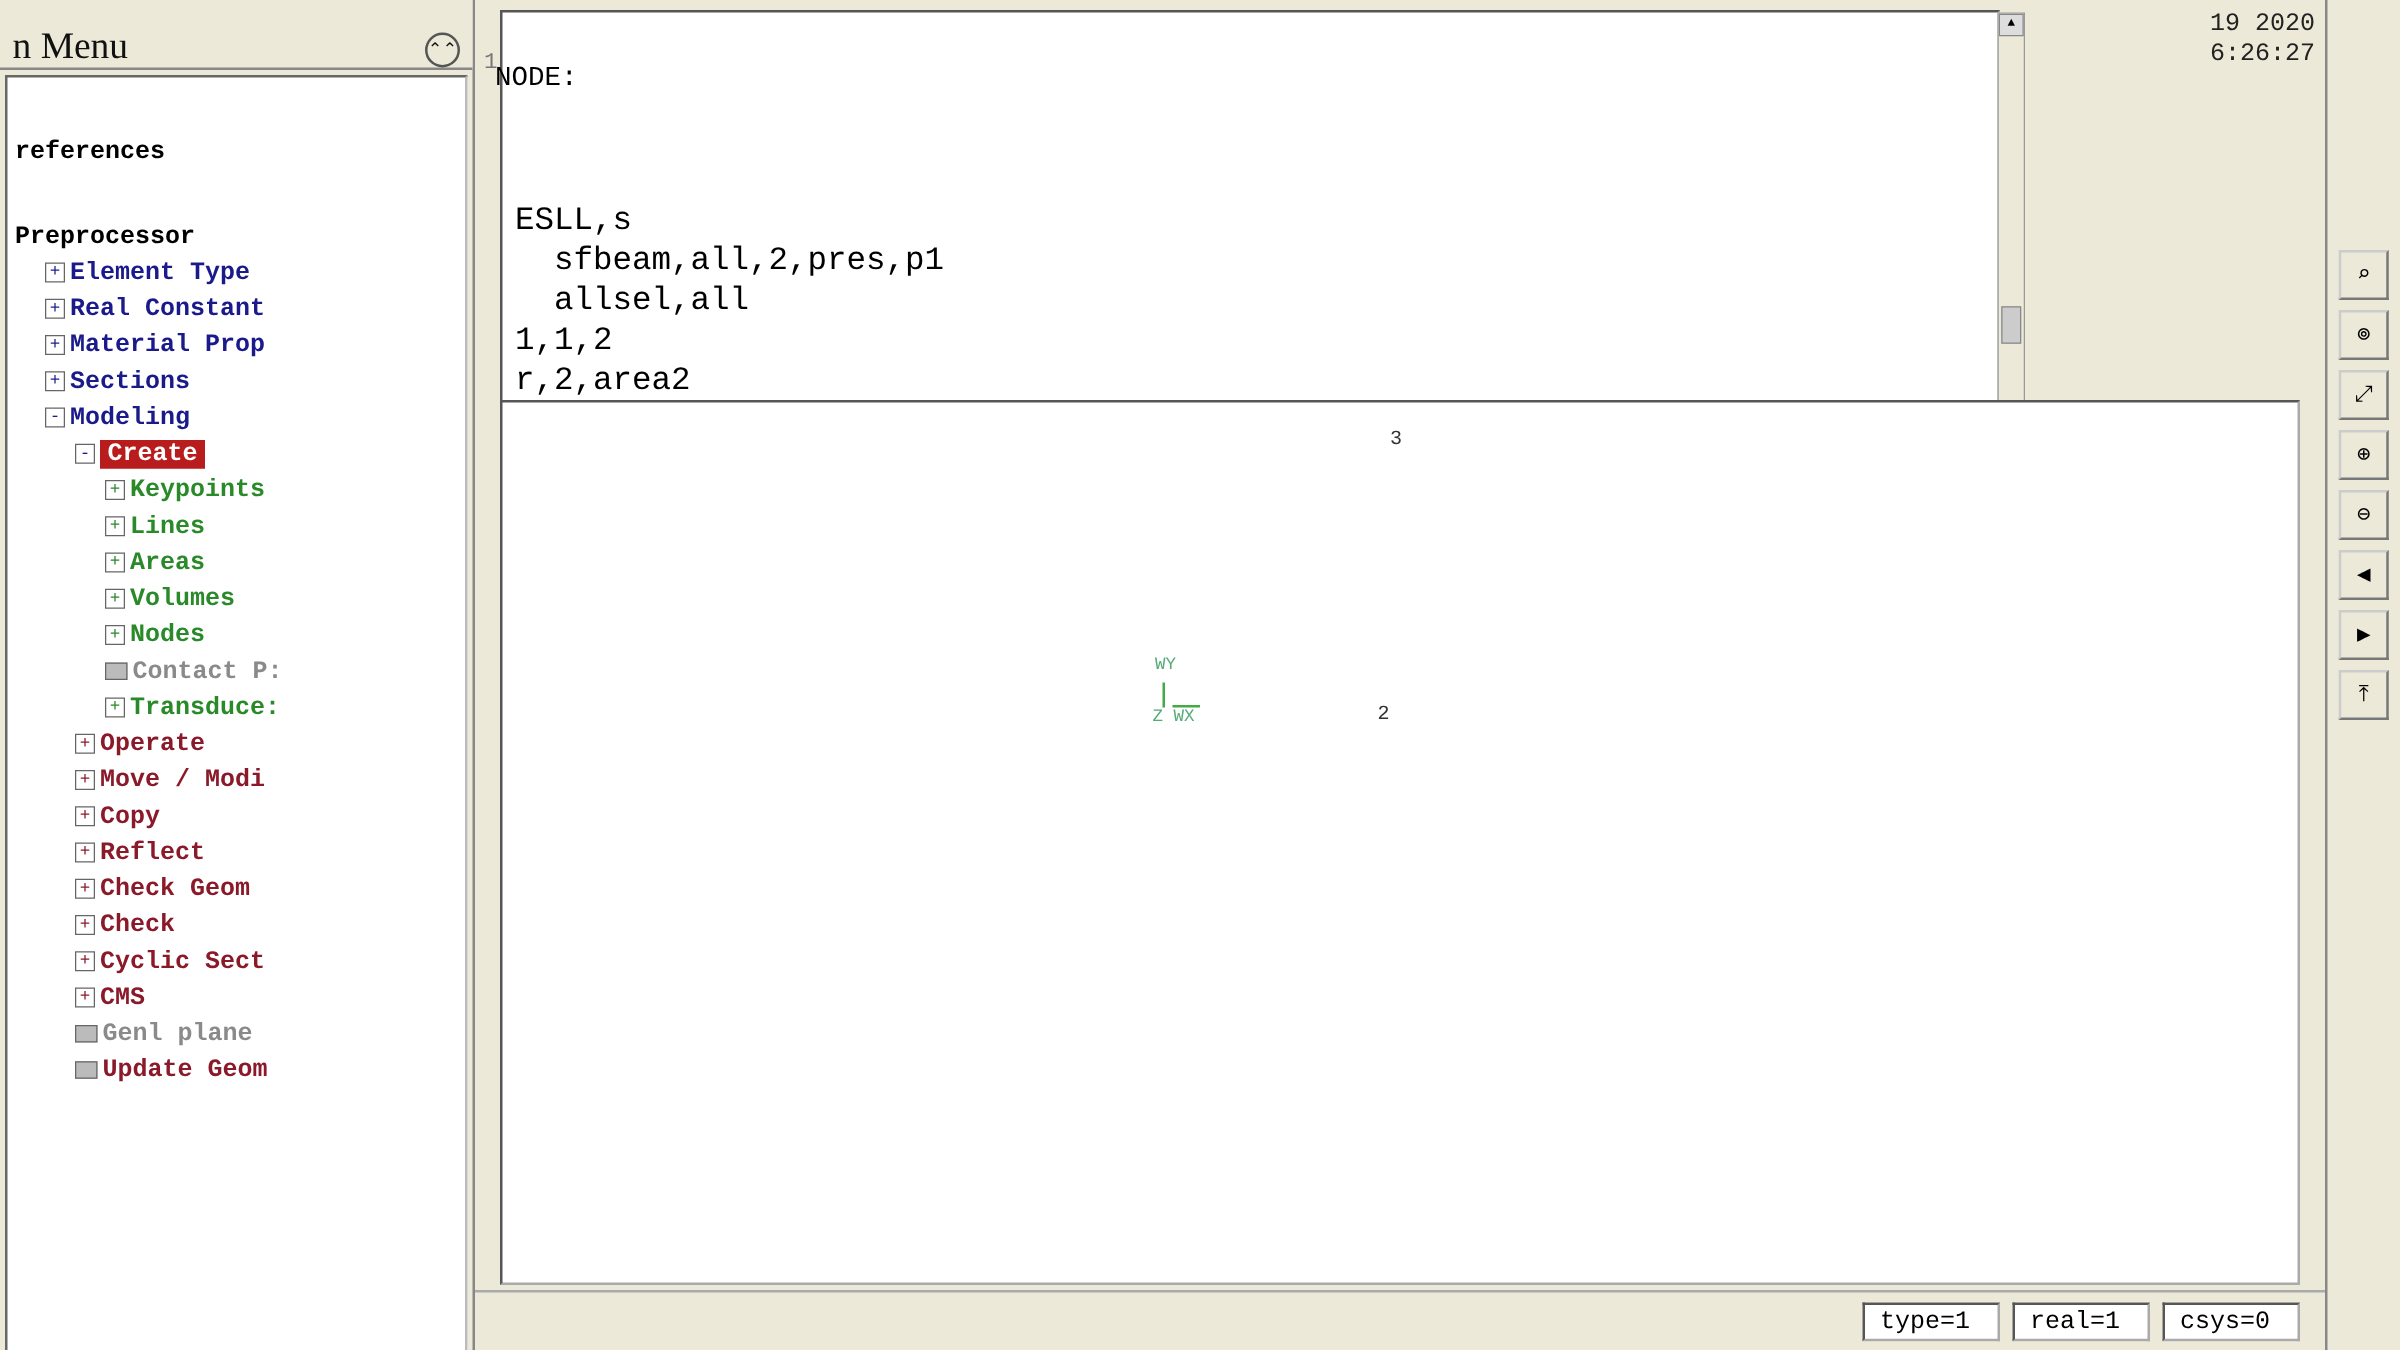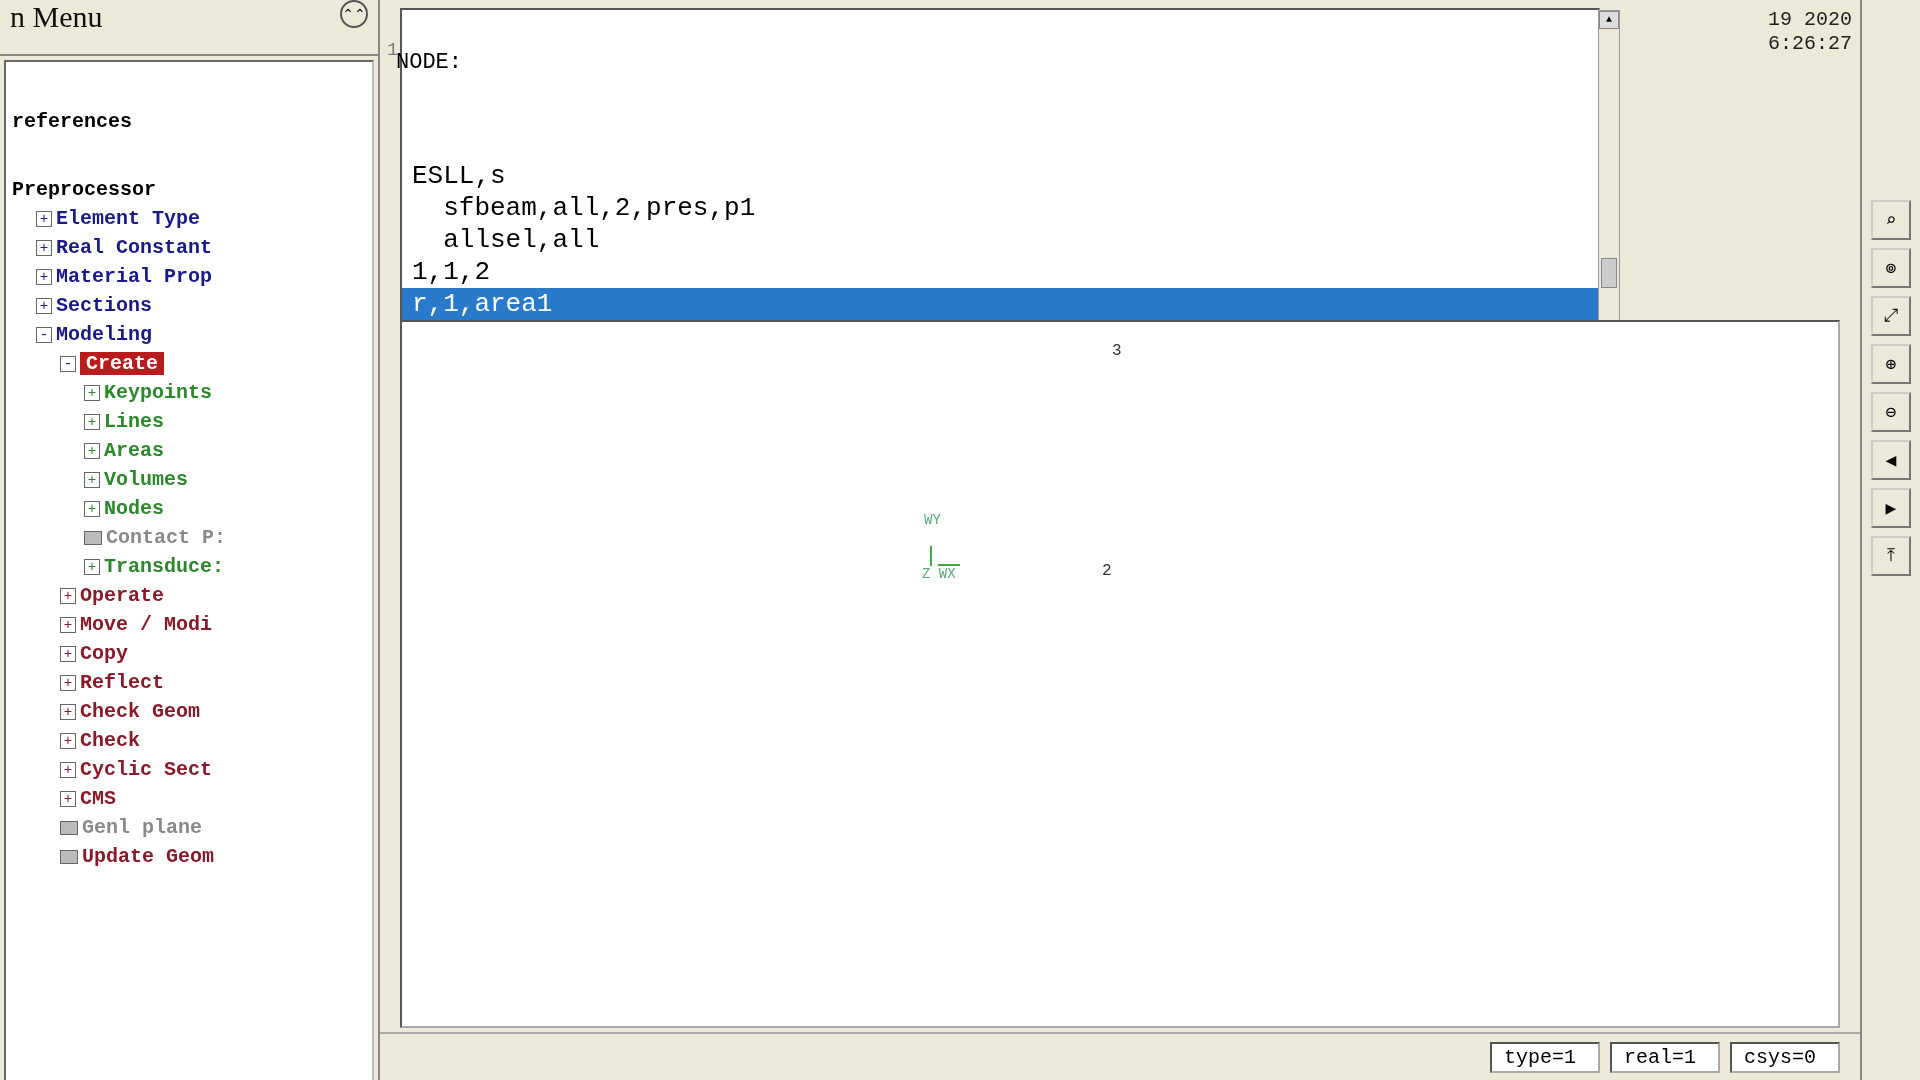--- a/index.html
+++ b/index.html
@@ -19,21 +19,21 @@
     left: 0; top: 0;
     width: 380px; height: 1080px;
     background: #ece9d8;
     border-right: 2px solid #888;
   }
   .sidebar-header {
     height: 56px;
     background: #ece9d8;
     border-bottom: 2px solid #888;
     display: flex;
-    align-items: flex-start;
+    align-items: flex-end;
     justify-content: space-between;
     padding: 0 10px;
     font-family: "Times New Roman", serif;
     font-size: 30px;
     color: #111;
   }
   .collapse-btn {
     width: 28px; height: 28px;
     border: 2px solid #555;
     border-radius: 50%;
@@ -304,21 +304,21 @@
   <div class="timestamp">
     <div>19 2020</div>
     <div>6:26:27</div>
   </div>
 
   <div class="editor">
     <div class="ed-gutter">1
 </div>
     <div class="side-label">NODE:</div>
 
-    <div id="ed-lines"><div class="ed-line">ESLL,s</div><div class="ed-line">  sfbeam,all,2,pres,p1</div><div class="ed-line">  allsel,all</div><div class="ed-line">1,1,2</div><div class="ed-line ed-sel">r,1,area1</div><div class="ed-line">r,2,area2</div></div>
+    <div id="ed-lines"><div class="ed-line">ESLL,s</div><div class="ed-line">  sfbeam,all,2,pres,p1</div><div class="ed-line">  allsel,all</div><div class="ed-line">1,1,2</div><div class="ed-line">r,2,area2</div></div>
 
     <div class="ed-status"> N, NODE, X, Y, Z, THXY, THYZ, THZX</div>
     <div class="ed-input">
       <input type="text" value="" style="">
     </div>
 
     <div class="ed-scroll">
       <div class="arrow up">▲</div>
       <div class="thumb"></div>
       <div class="arrow down">▼</div>
@@ -326,21 +326,21 @@
   </div>
 
   <div class="viewport">
     <div class="node-pt" style="left:710px;top:20px">3</div>
     <div class="node-pt" style="left:700px;top:240px">2</div>
 
     <div class="coord-origin" style="left:520px;top:230px">
       <div class="y"></div>
         <div class="x"></div>
     </div>
-    <div class="axis-lbl" style="left:522px;top:190px">WY</div>
+    <div class="axis-lbl" style="left:522px;top:202px">WY</div>
     <div class="axis-lbl" style="left:520px;top:244px">Z  WX</div>
   </div>
 
   <div class="status-bar">
     <div class="status-box">type=1</div>
     <div class="status-box">real=1</div>
     <div class="status-box">csys=0</div>
   </div>
 </div>
 

